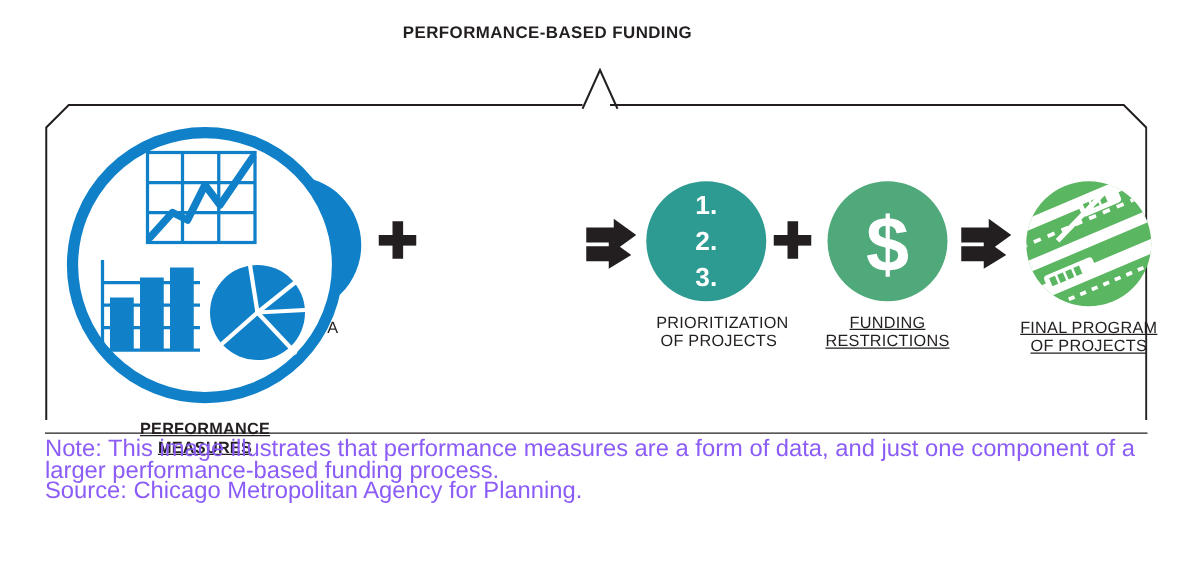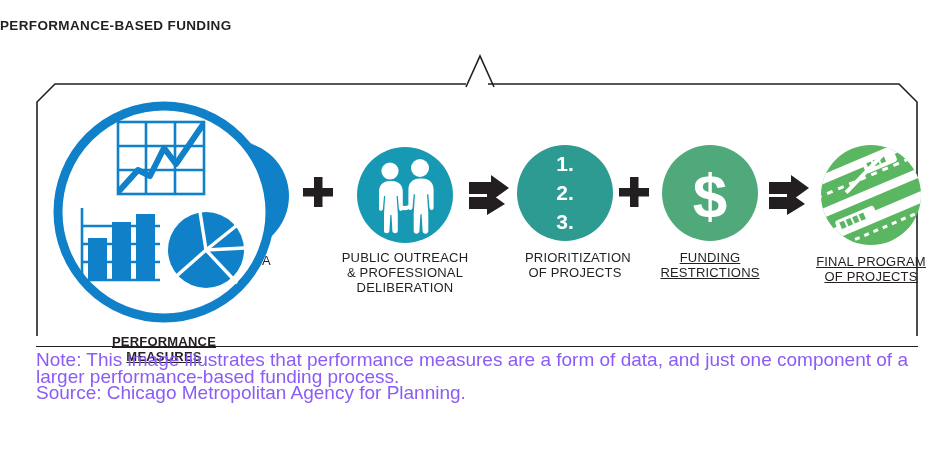--- a/index.html
+++ b/index.html
@@ -1,20 +1,20 @@
 <!DOCTYPE html>
 <html><head>
 <meta charset="utf-8">
 <style>
   html,body{margin:0;padding:0;background:#ffffff;}
   body{width:946px;height:453px;overflow:hidden;
        font-family:"Liberation Sans", sans-serif;color:#231f20;}
   #stage{position:relative;width:946px;height:453px;}
 
-  .ttl{position:absolute;left:0;top:18px;width:876px;
+  .ttl{position:absolute;left:0;top:18px;width:876px;text-align:center;
        font-size:13.5px;font-weight:bold;letter-spacing:.35px;color:#231f20;}
 
   .bracket{position:absolute;left:36px;top:83px;width:882px;height:254px;}
 
   .step{position:absolute;text-align:center;}
   .cap{font-size:13px;line-height:15px;letter-spacing:.2px;color:#231f20;
        white-space:pre-line;}
   .cap.bold{font-weight:bold;}
 
   .op{position:absolute;color:#231f20;display:flex;align-items:center;
@@ -84,35 +84,20 @@
 MEASURES</div>
   </div>
 
   <div class="op" style="left:298px;top:172px;width:40px;height:40px;">
     <svg width="34" height="34" viewBox="0 0 34 34">
       <rect x="13" y="2" width="8.5" height="30" fill="#231f20"></rect>
       <rect x="2" y="13" width="30" height="8.5" fill="#231f20"></rect>
     </svg>
   </div>
 
-  <div class="step" style="left:329px;top:147px;width:152px;">
-    <svg width="96" height="96" viewBox="0 0 96 96" style="display:block;margin:0 auto;">
-      <circle cx="48" cy="48" r="48" fill="#1799B3"></circle>
-      <g fill="#ffffff">
-        <circle cx="33" cy="24" r="8.6"></circle>
-        <path d="M33,34 c-8,0 -11,5 -11,11 l0,17 c0,2.4 3.6,2.4 3.9,0 l1.1,-13 l1.2,0 l-1.2,18 l0,17 c0,3 5.2,3 5.4,0 l0.9,-16 l1.2,0 l0.9,16 c0.2,3 5.4,3 5.4,0 l0,-17 l-1.2,-18 l1.2,0 l1.1,13 c0.3,2.4 3.9,2.4 3.9,0 l0,-17 c0,-6 -3,-11 -11,-11 z"></path>
-        <circle cx="63" cy="21" r="9"></circle>
-        <path d="M63,31.5 c-8.4,0 -11.6,5.2 -11.6,11.6 l0,18 c0,2.5 3.8,2.5 4.1,0 l1.2,-13.8 l1.3,0 l-1.3,19 l0,18 c0,3.2 5.5,3.2 5.7,0 l1,-17 l1.2,0 l1,17 c0.2,3.2 5.7,3.2 5.7,0 l0,-18 l-1.3,-19 l1.3,0 l1.2,13.8 c0.3,2.5 4.1,2.5 4.1,0 l0,-18 c0,-6.4 -3.2,-11.6 -11.6,-11.6 z"></path>
-        <path d="M42,56 c3,4 9,4 12,0 l0,4.6 c-3.6,3.6 -9.2,3.4 -12,0 z"></path>
-      </g>
-    </svg>
-    <div class="cap" style="margin-top:7px;">PUBLIC OUTREACH
-&amp; PROFESSIONAL
-DELIBERATION</div>
-  </div>
 
   <div class="op" style="left:465px;top:173px;width:48px;height:44px;">
     <svg width="44" height="42" viewBox="0 0 44 42">
       <path d="M2,8 L24,8 L24,1 L42,14 L24,27 L24,20 L2,20 Z" fill="#231f20"></path>
       <path d="M2,23 L20,23 L20,17 L38,30 L20,41 L20,35 L2,35 Z" fill="#231f20"></path>
     </svg>
   </div>
 
   <div class="step" style="left:505px;top:143px;width:120px;">
     <svg width="100" height="100" viewBox="0 0 100 100" style="display:block;margin:0 auto;">

